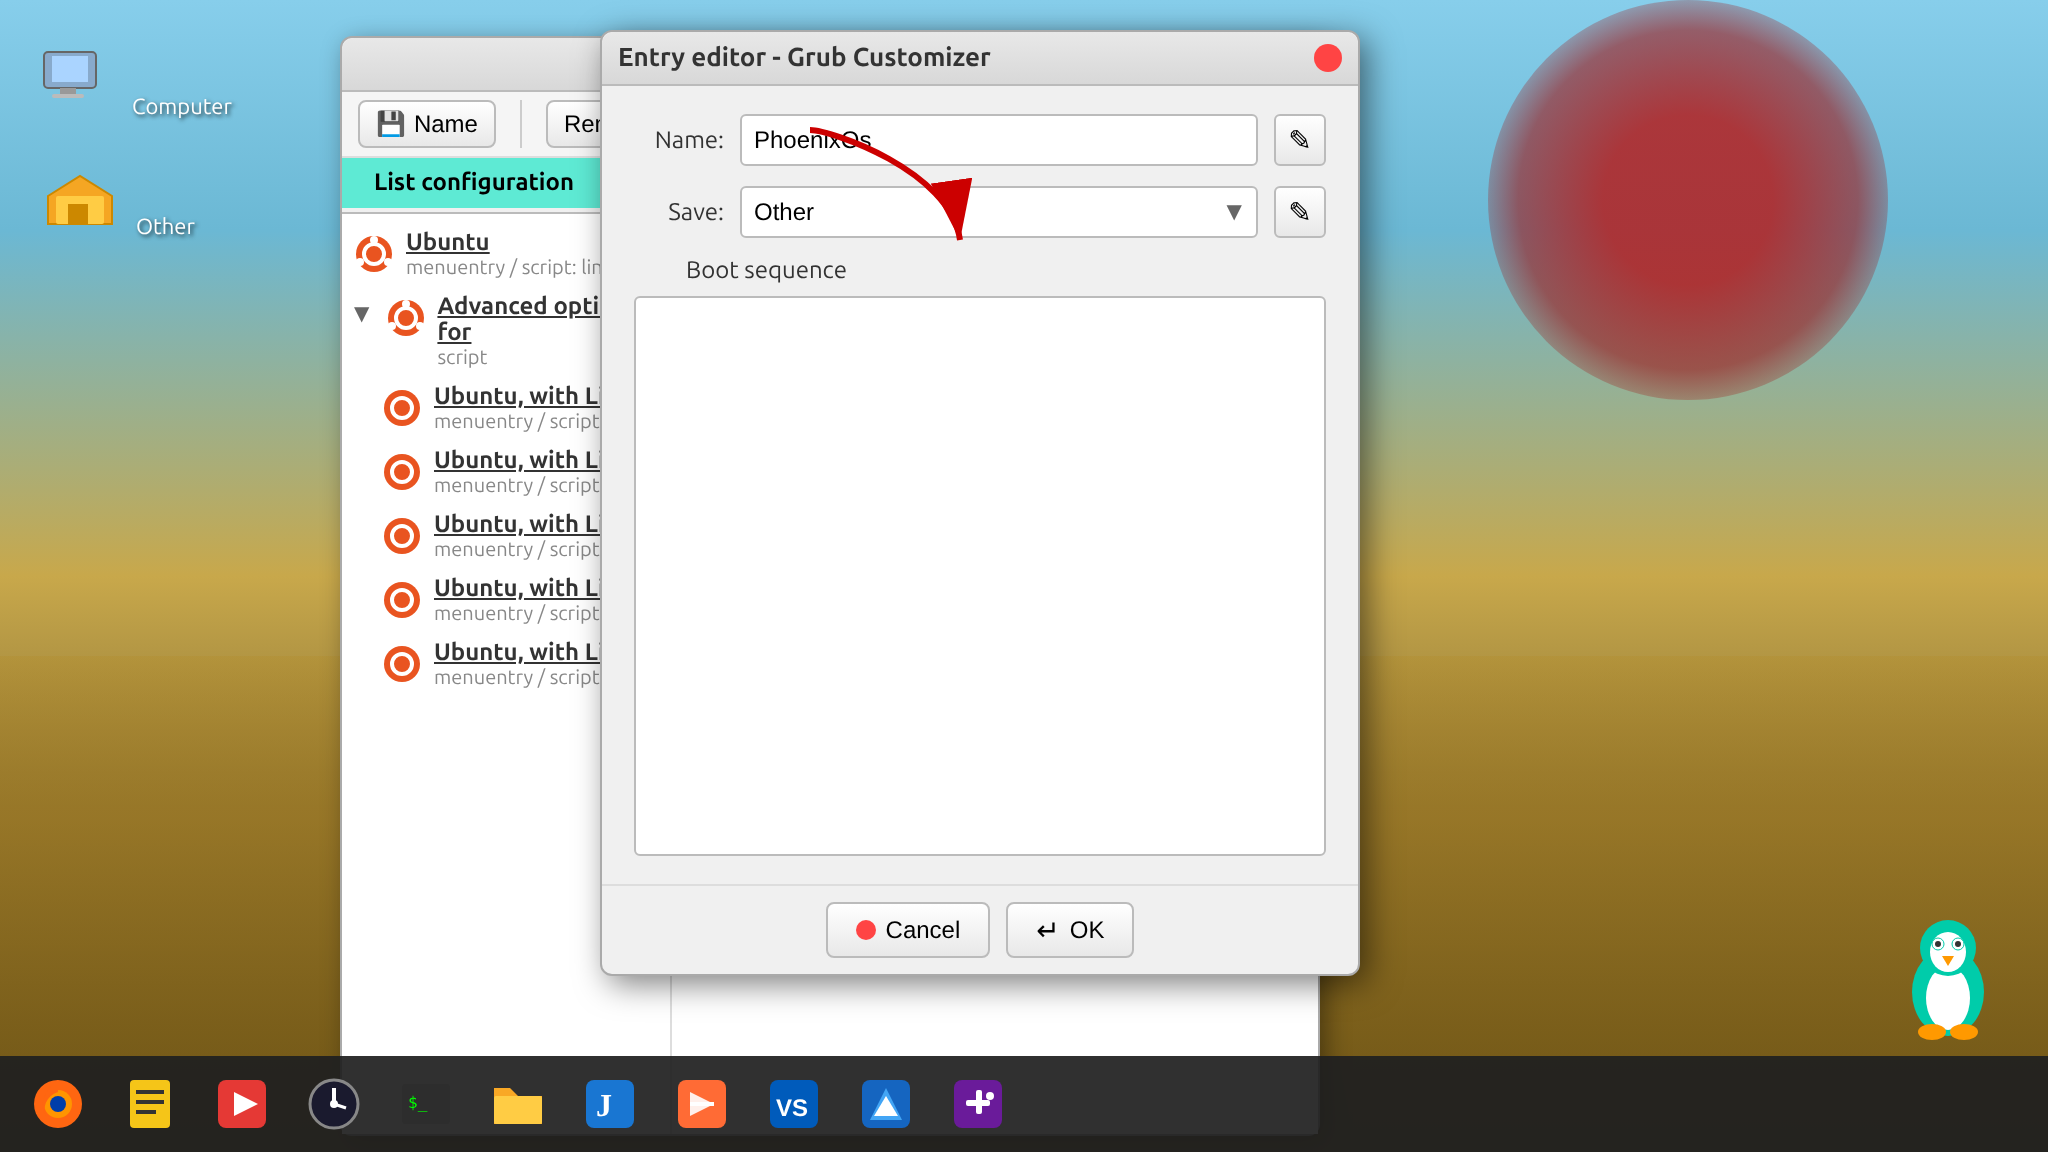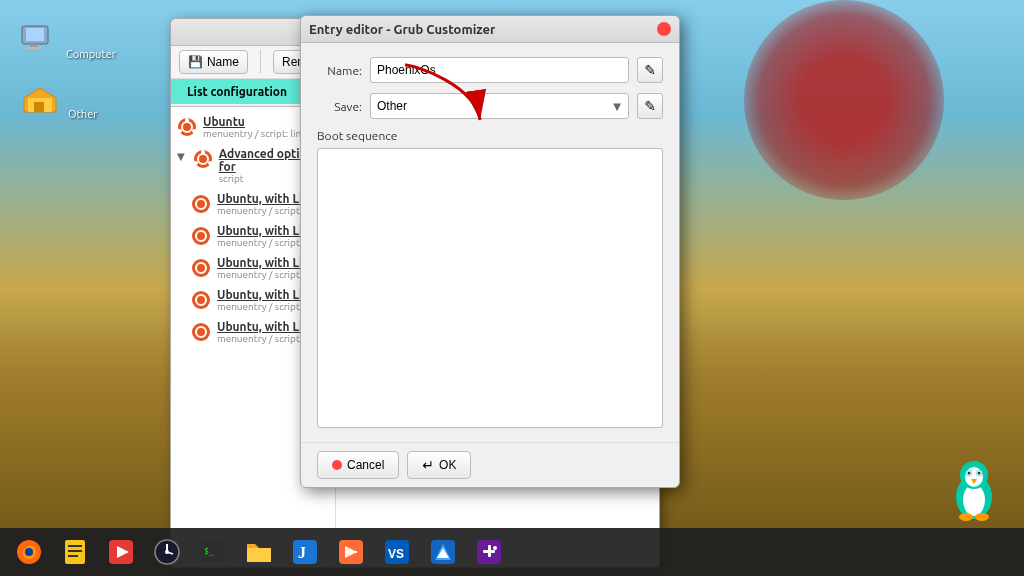--- a/index.html
+++ b/index.html
@@ -303,32 +303,32 @@
       border: 1px solid #bbb;
       border-radius: 3px;
       background: linear-gradient(180deg, #fff 0%, #e8e8e8 100%);
       cursor: pointer;
       display: flex;
       align-items: center;
       justify-content: center;
       font-size: 14px;
     }
 
-    .boot-seq-label { font-size: 12px; color: #333; margin-bottom: 6px; }
+    .boot-seq-label { font-size: 12px; color: #333; margin-bottom: 6px; margin-left: 26px; }
     .boot-seq-area {
       width: 100%;
       height: 280px;
       border: 1px solid #bbb;
       background: white;
       border-radius: 3px;
     }
 
     .dialog-footer {
       display: flex;
-      justify-content: flex-start;
+      justify-content: center;
       padding: 8px 16px;
       gap: 8px;
       border-top: 1px solid #ddd;
     }
     .dialog-btn {
       display: flex;
       align-items: center;
       gap: 5px;
       padding: 5px 14px;
       border: 1px solid #bbb;

